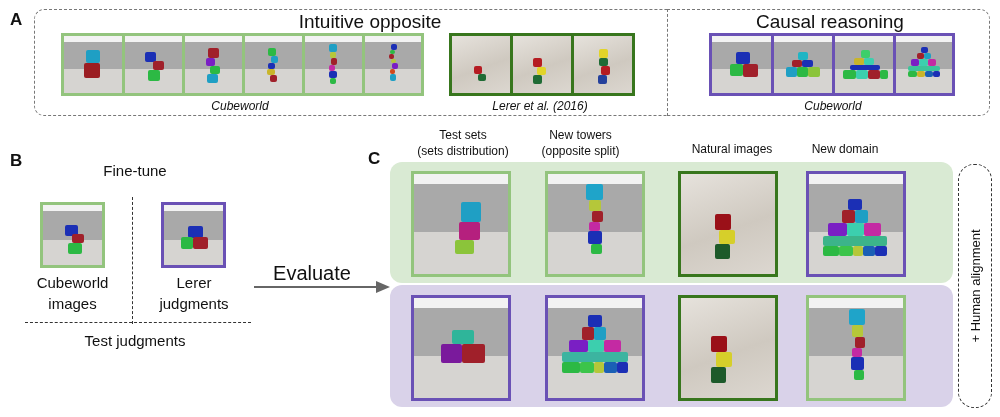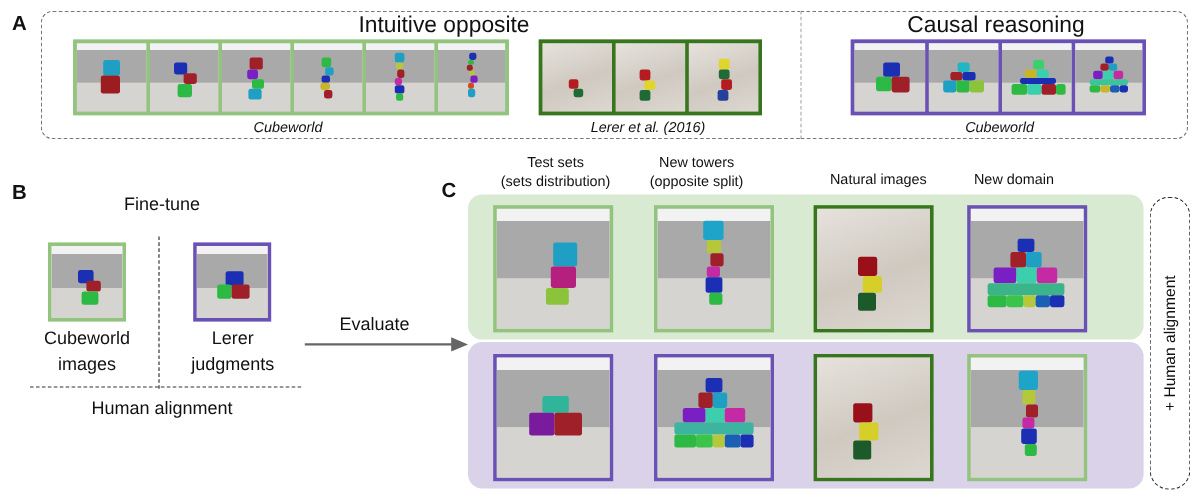--- a/index.html
+++ b/index.html
@@ -171,23 +171,23 @@
       <div class="wall"></div>
       <div class="floor"></div>
       <div class="cube" style="left:24px;top:21px;width:15px;height:12px;background:#1b2fb5"></div>
       <div class="cube" style="left:17px;top:32px;width:12px;height:12px;background:#2cb944"></div>
       <div class="cube" style="left:29px;top:32px;width:15px;height:12px;background:#a0202a"></div>
     </div>
 </div>
 <div class="label" style="left:148px;top:272px;width:92px;font-size:15px;line-height:21px"><span>Lerer</span><br><span>judgments</span></div>
 
 <div class="abs" style="left:25px;top:322px;width:226px;border-top:1px dashed #333"></div>
-<div class="label" style="left:55px;top:332px;width:160px;font-size:15px">Human alignment</div>
-
-<div class="label" style="left:272px;top:262px;width:80px;font-size:15px">Evaluate</div>
+<div class="label" style="left:55px;top:332px;width:160px;font-size:15px">Test judgments</div>
+
+<div class="label" style="left:272px;top:262px;width:80px;font-size:20px">Evaluate</div>
 <svg class="abs" style="left:252px;top:280px" width="140" height="14">
   <line x1="2" y1="7" x2="125" y2="7" stroke="#666" stroke-width="1.8"></line>
   <polygon points="124,1 138,7 124,13" fill="#666"></polygon>
 </svg>
 
 <div class="abs panel-letter" style="left:368px;top:149px">C</div>
 
 <div class="label" style="left:393px;top:127px;width:140px;font-size:12px;line-height:16px"><span>Test sets</span><br><span>(sets distribution)</span></div>
 <div class="label" style="left:518px;top:127px;width:125px;font-size:12px;line-height:16px"><span>New towers</span><br><span>(opposite split)</span></div>
 <div class="label" style="left:677px;top:142px;width:110px;font-size:12px">Natural images</div>

